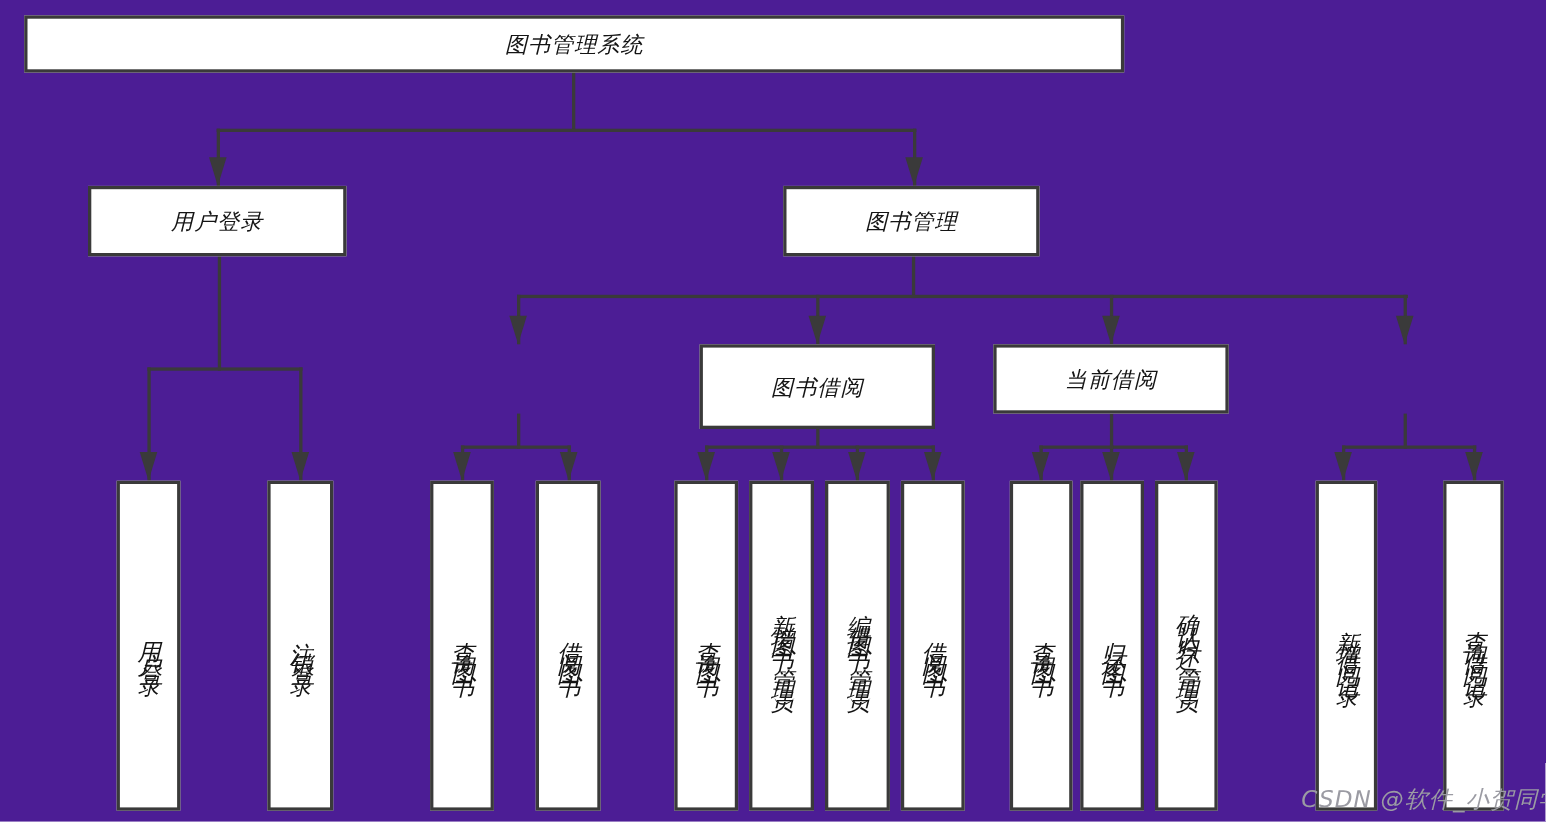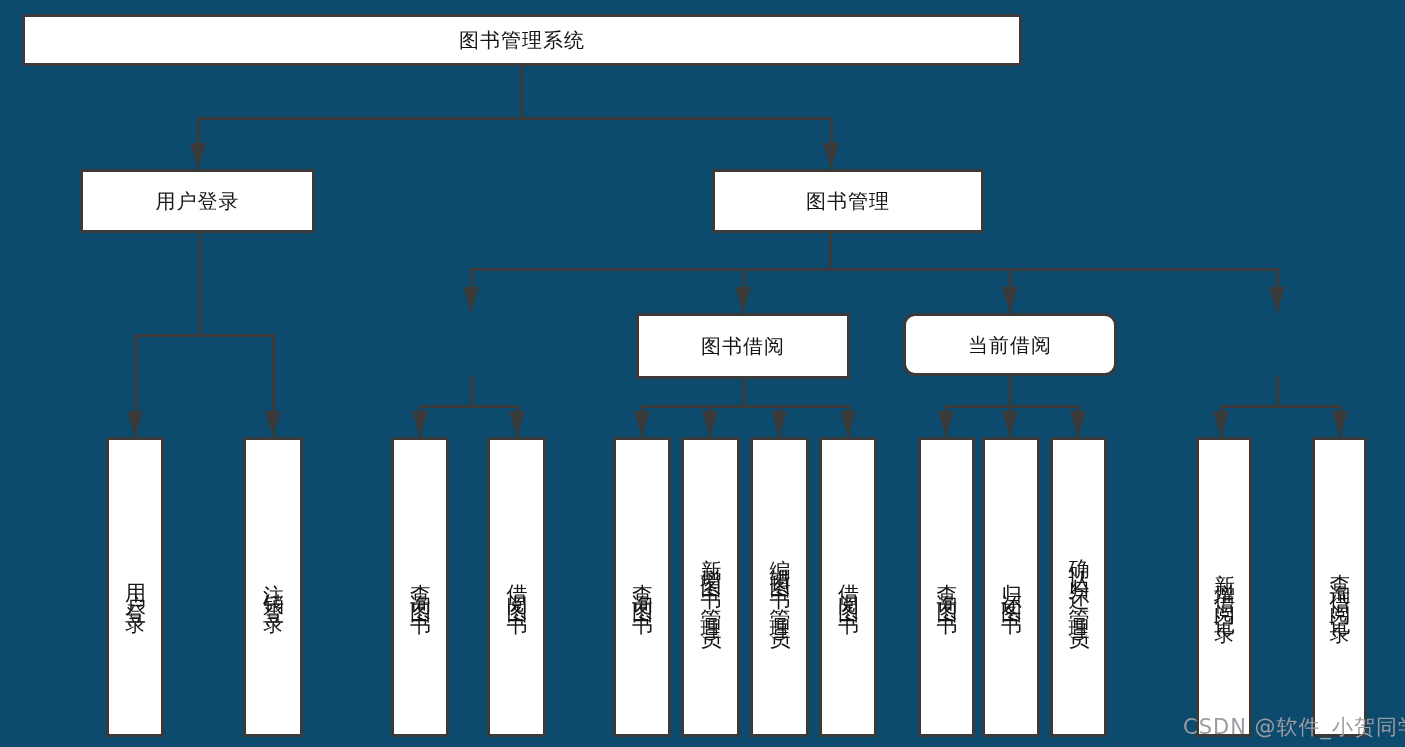--- a/index.html
+++ b/index.html
@@ -5,22 +5,23 @@
   html, body {
     margin: 0;
     padding: 0;
     background: #ffffff;
     font-family: "DejaVu Sans", sans-serif;
   }
   .canvas {
     position: relative;
     width: 1405px;
     height: 747px;
-    background: #0c4a6e;
+    background: #4c1d95;
     overflow: hidden;
+    font-style: italic;
   }
   
   .node {
     position: absolute;
     box-sizing: border-box;
     background: #ffffff;
     border: 3px solid #3a3a3a;
     display: flex;
     align-items: center;
     justify-content: center;
@@ -73,42 +74,42 @@
   <div class="node" style="left:22px; top:14px; width:1000px; height:52px;">图书管理系统</div>
 
   <div class="ln" style="left:520px; top:64px; width:3px; height:56px;"></div>
   <div class="ln" style="left:197px; top:117px; width:636px; height:3px;"></div>
   <div class="ln" style="left:197px; top:117px; width:3px; height:52px;"></div>
   <div class="ln" style="left:830px; top:117px; width:3px; height:52px;"></div>
   <div class="ar" style="left:190px; top:143px;"></div>
   <div class="ar" style="left:823px; top:143px;"></div>
 
   <div class="node" style="left:80px; top:169px; width:235px; height:64px;">用户登录</div>
-  <div class="node" style="left:712px; top:169px; width:272px; height:64px;">图书管理</div>
+  <div class="node" style="left:712px; top:169px; width:233px; height:64px;">图书管理</div>
 
   <div class="ln" style="left:198px; top:233px; width:3px; height:104px;"></div>
   <div class="ln" style="left:134px; top:334px; width:141px; height:3px;"></div>
   <div class="ln" style="left:134px; top:334px; width:3px; height:103px;"></div>
   <div class="ln" style="left:272px; top:334px; width:3px; height:103px;"></div>
   <div class="ar" style="left:127px; top:411px;"></div>
   <div class="ar" style="left:265px; top:411px;"></div>
 
   <div class="ln" style="left:829px; top:233px; width:3px; height:38px;"></div>
   <div class="ln" style="left:470px; top:268px; width:810px; height:3px;"></div>
   <div class="ln" style="left:470px; top:268px; width:3px; height:45px;"></div>
   <div class="ln" style="left:742px; top:268px; width:3px; height:45px;"></div>
   <div class="ln" style="left:1009px; top:268px; width:3px; height:45px;"></div>
   <div class="ln" style="left:1276px; top:268px; width:3px; height:45px;"></div>
   <div class="ar" style="left:463px; top:287px;"></div>
   <div class="ar" style="left:735px; top:287px;"></div>
   <div class="ar" style="left:1002px; top:287px;"></div>
   <div class="ar" style="left:1269px; top:287px;"></div>
 
-  <div class="node" style="left:636px; top:313px; width:214px; height:66px;">图书借阅</div>
-  <div class="node" style="left:903px; top:313px; width:214px; height:63px;border-radius:12px;">当前借阅</div>
+  <div class="node" style="left:636px; top:313px; width:214px; height:77px;">图书借阅</div>
+  <div class="node" style="left:903px; top:313px; width:214px; height:63px;">当前借阅</div>
 
   <div class="ln" style="left:470px; top:376px; width:3px; height:32px;"></div>
   <div class="ln" style="left:419px; top:405px; width:100px; height:3px;"></div>
   <div class="ln" style="left:419px; top:405px; width:3px; height:32px;"></div>
   <div class="ln" style="left:516px; top:405px; width:3px; height:32px;"></div>
   <div class="ar" style="left:412px; top:411px;"></div>
   <div class="ar" style="left:509px; top:411px;"></div>
 
   <div class="ln" style="left:742px; top:376px; width:3px; height:32px;"></div>
   <div class="ln" style="left:641px; top:405px; width:209px; height:3px;"></div>

